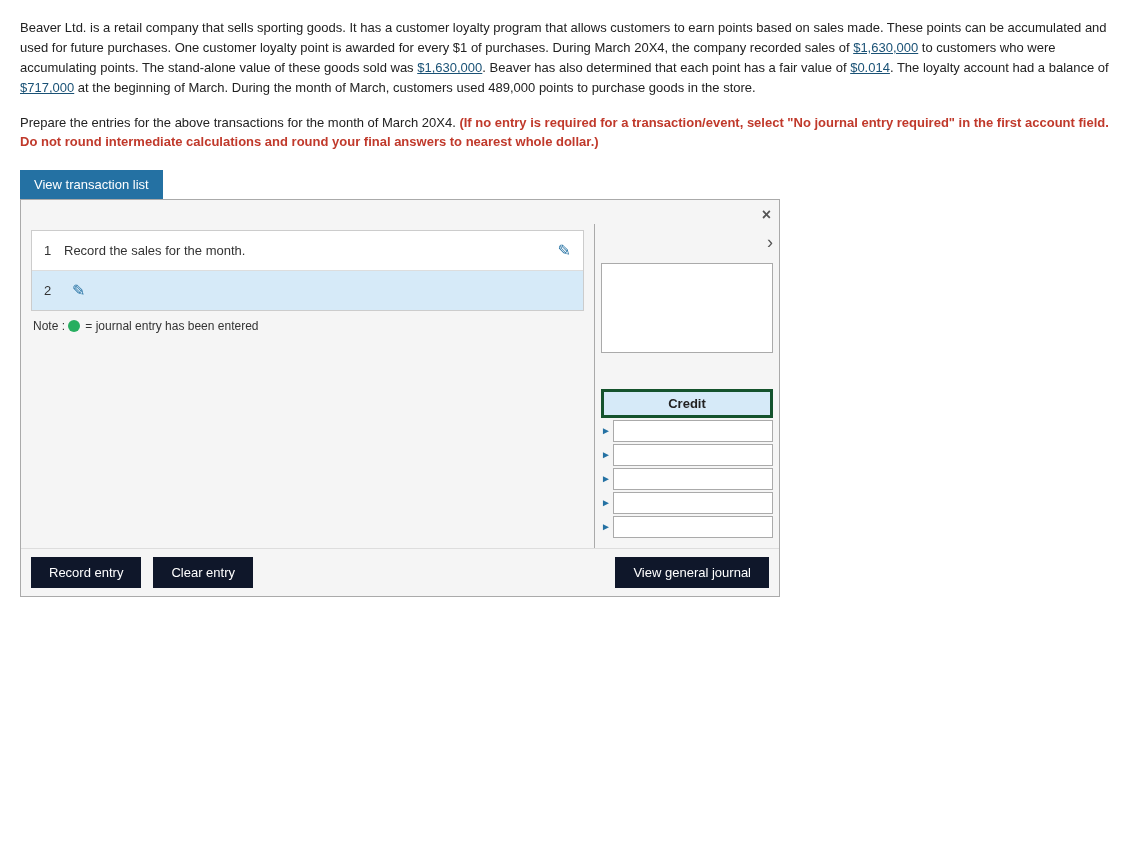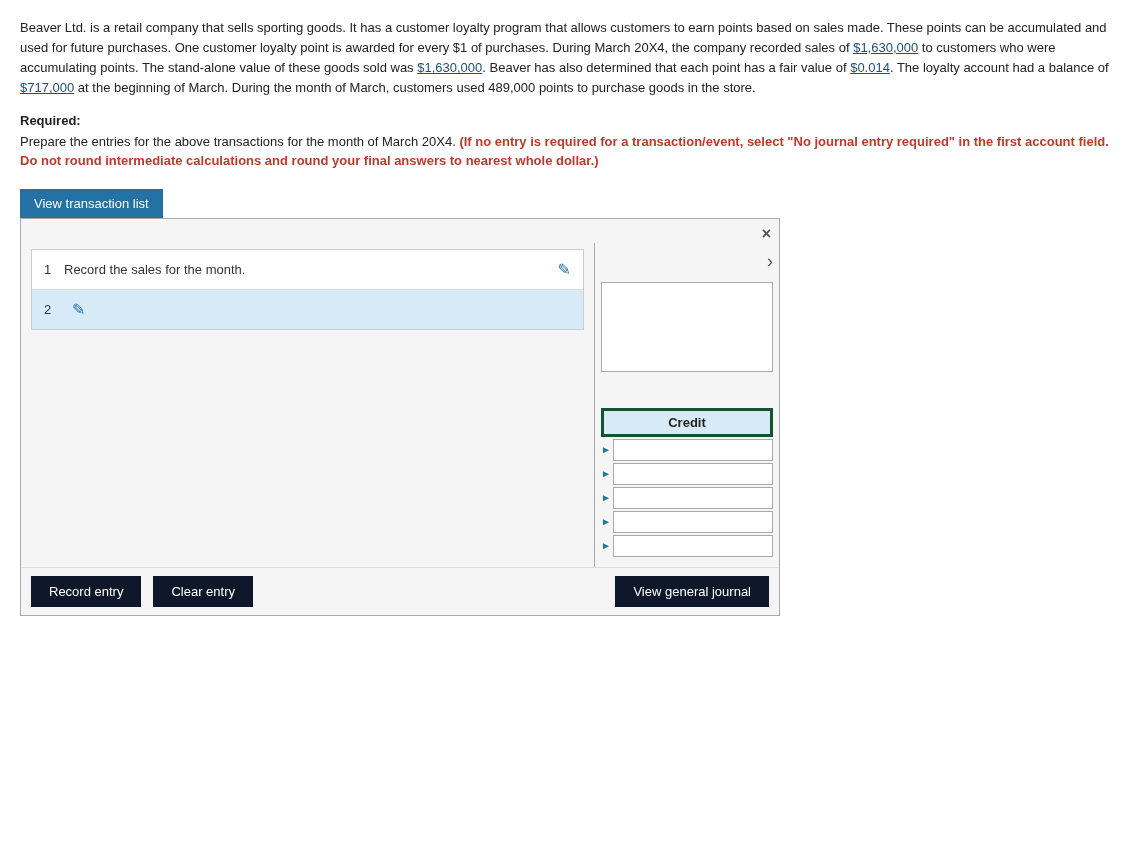--- a/index.html
+++ b/index.html
@@ -201,21 +201,20 @@
     }
   </style>
 </head>
 <body>
 
 <div class="description-text">
   <span>Beaver Ltd. is a retail company that sells sporting goods. It has a customer loyalty program that allows customers to earn points based on sales made. These points can be accumulated and used for future purchases. One customer loyalty point is awarded for every $1 of purchases. During March 20X4, the company recorded sales of </span><span class="highlight-blue">$1,630,000</span><span> to customers who were accumulating points. The stand-alone value of these goods sold was </span><span class="highlight-blue">$1,630,000</span><span>. Beaver has also determined that each point has a fair value of </span><span class="highlight-blue">$0.014</span><span>. The loyalty account had a balance of </span><span class="highlight-blue">$717,000</span><span> at the beginning of March. During the month of March, customers used 489,000 points to purchase goods in the store.</span>
 </div>
 
 <div class="required-section">
-  <div class="required-label">Required:</div>
   <div class="required-instruction">
     <span>Prepare the entries for the above transactions for the month of March 20X4.</span>
     <span class="red-bold">(If no entry is required for a transaction/event, select "No journal entry required" in the first account field. Do not round intermediate calculations and round your final answers to nearest whole dollar.)</span>
   </div>
 </div>
 
 <div class="view-transaction-wrapper">
   <button class="view-transaction-btn">View transaction list</button>
 </div>
 
@@ -235,20 +234,25 @@
           <span class="transaction-desc">Record the sales for the month.</span>
           <span class="edit-icon">✎</span>
         </div>
 
         <div class="transaction-row selected">
           <span class="transaction-num">2</span>
           <span class="edit-icon">✎</span>
         </div>
       </div>
 
+      <div class="note-area">
+        <span>Note :&nbsp;</span>
+        <span class="green-dot"></span>
+        <span>= journal entry has been entered</span>
+      </div>
     </div>
 
     <div class="right-section">
 
       <div style="display:flex; justify-content:flex-end; margin-bottom:10px;">
         <span class="chevron-right">›</span>
       </div>
 
       <div style="background:#fff; border:1px solid #aaa; height:90px; margin-bottom:6px;"></div>
 

